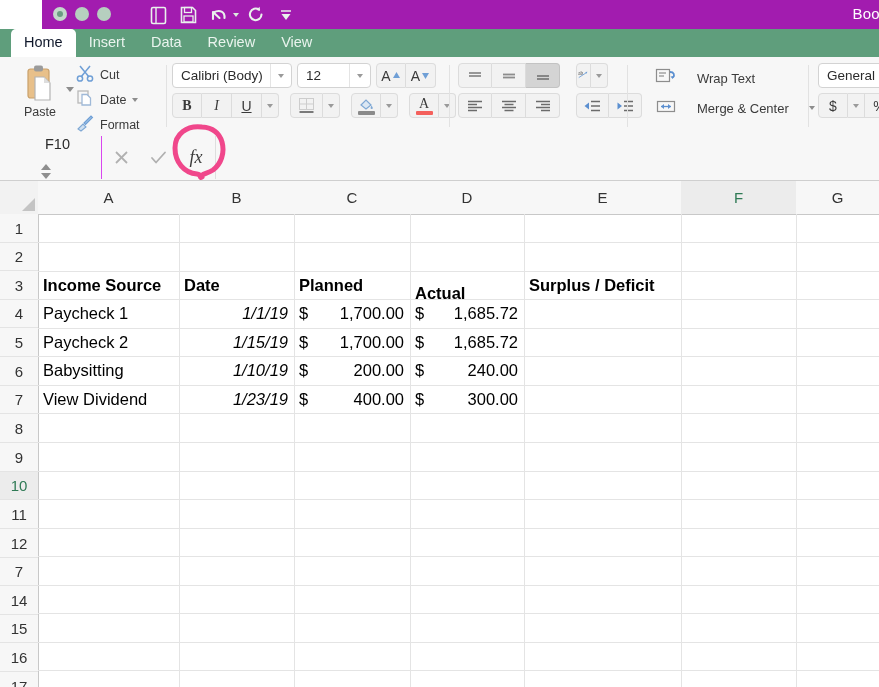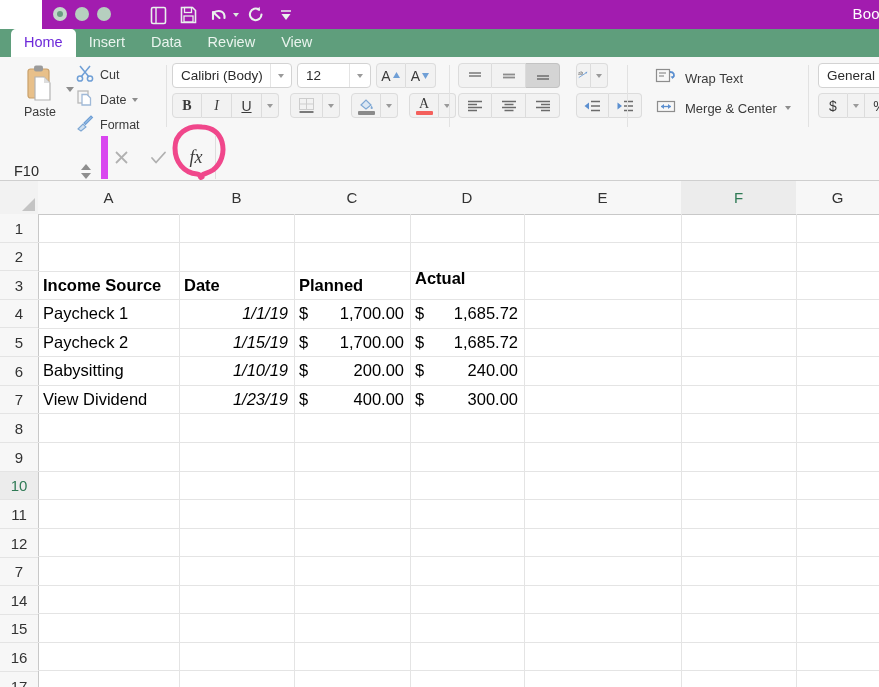--- a/index.html
+++ b/index.html
@@ -41,21 +41,21 @@
   
   .tabstrip{
     position:absolute;left:0;top:29px;width:879px;height:28px;background:#5f9e7c;
   }
   .tabs{position:absolute;left:11px;top:0;display:flex;align-items:flex-end;height:28px;}
   .tab{
     color:#eaf4ee;font-size:14.5px;padding:4px 13px 6px;height:28px;box-sizing:border-box;
     display:flex;align-items:center;white-space:nowrap;
   }
   .tab.active{
-    background:#ffffff;color:#6d28d9;border-radius:5px 5px 0 0;font-weight:400;
+    background:#ffffff;color:#0f172a;border-radius:5px 5px 0 0;font-weight:400;
   }
 
   
   .ribbon{
     position:absolute;left:0;top:57px;width:879px;height:79px;
     background:#f7f7f7;border-bottom:1px solid #d8d8d8;
   }
   .rbsep{position:absolute;top:8px;width:1px;height:62px;background:#e2e2e2;}
 
   
@@ -112,37 +112,37 @@
   .fillbtn{width:30px;position:relative;flex-direction:column;}
   .barswatch{width:17px;height:4px;position:absolute;bottom:2px;left:6px;border-radius:1px;}
 
   
   .align-group{position:absolute;left:458px;top:6px;}
   .ag-row{display:flex;align-items:center;gap:6px;margin-bottom:5px;}
   .align-btn{width:34px;}
 
   
   .wrap-group{position:absolute;left:655px;top:8px;}
-  .wrap-row{display:flex;align-items:center;gap:8px;height:26px;margin-bottom:4px;}
+  .wrap-row{display:flex;align-items:center;gap:20px;height:26px;margin-bottom:4px;}
   .wrap-lbl{font-size:13px;color:#3b3b3b;white-space:nowrap;}
 
   
   .num-group{position:absolute;left:818px;top:6px;}
   .cb-num{width:90px;}
   .ng-row{display:flex;align-items:center;gap:5px;margin-bottom:5px;}
   .dollar{width:30px;font-size:14px;}
 
   
   .fbar{
     position:absolute;left:0;top:136px;width:879px;height:44px;background:#f7f7f7;
     border-bottom:1px solid #cfcfcf;
   }
   .namebox{
     position:absolute;left:0;top:0;width:101px;height:43px;
-    border-right:7px solid #d946ef;display:flex;align-items:flex-end;
+    border-right:1px solid #d946ef;display:flex;align-items:center;flex-direction:column;
   }
   .namebox .nb-val{font-size:14.5px;color:#2a2a2a;padding-left:14px;flex:1;}
   .spin{display:flex;flex-direction:column;gap:3px;margin-right:10px;}
   .spin .up{width:0;height:0;border-left:5px solid transparent;border-right:5px solid transparent;border-bottom:6px solid #8e8e8e;}
   .spin .dn{width:0;height:0;border-left:5px solid transparent;border-right:5px solid transparent;border-top:6px solid #8e8e8e;}
   .fb-btn{position:absolute;top:0;height:43px;width:37px;display:flex;align-items:center;justify-content:center;}
   .fb-x{left:103px;}
   .fb-check{left:140px;}
   .fb-fx{left:177px;width:38px;border-right:1px solid #dedede;
          font-family:"Liberation Serif",serif;font-style:italic;font-size:18px;color:#3a3a3a;}
@@ -590,21 +590,22 @@
       <div class="gline-h" style="top:314px"></div>
       <div class="gline-h" style="top:342px"></div>
       <div class="gline-h" style="top:371px"></div>
       <div class="gline-h" style="top:399px"></div>
       <div class="gline-h" style="top:428px"></div>
       <div class="gline-h" style="top:456px"></div>
 
       <div class="cell b l" style="left:0px;top:57px;width:141px;height:28px">Income Source</div>
       <div class="cell b l" style="left:141px;top:57px;width:115px;height:28px">Date</div>
       <div class="cell b l" style="left:256px;top:57px;width:116px;height:28px">Planned</div>
-      <div class="cell b l" style="left:372px;top:50px;width:114px;height:28px">Actual</div>
+      <div class="cell b l" style="left:372px;top:65px;width:114px;height:28px">Actual</div>
+      <div class="cell b l" style="left:486px;top:57px;width:157px;height:28px">Surplus / Deficit</div>
 
       <div class="cell l" style="left:0px;top:85px;width:141px;height:29px">Paycheck 1</div>
       <div class="cell r" style="left:141px;top:85px;width:115px;height:29px">1/1/19</div>
       <div class="cell cur" style="left:256px;top:85px;width:116px;height:29px">
         <span>$</span>
         <span>1,700.00</span>
       </div>
       <div class="cell cur" style="left:372px;top:85px;width:114px;height:29px">
         <span>$</span>
         <span>1,685.72</span>

